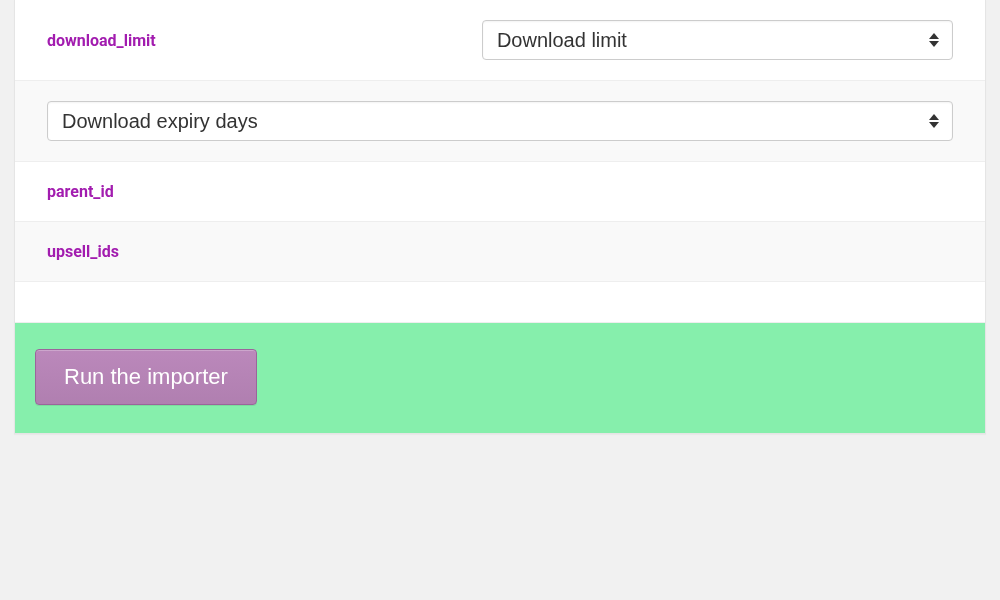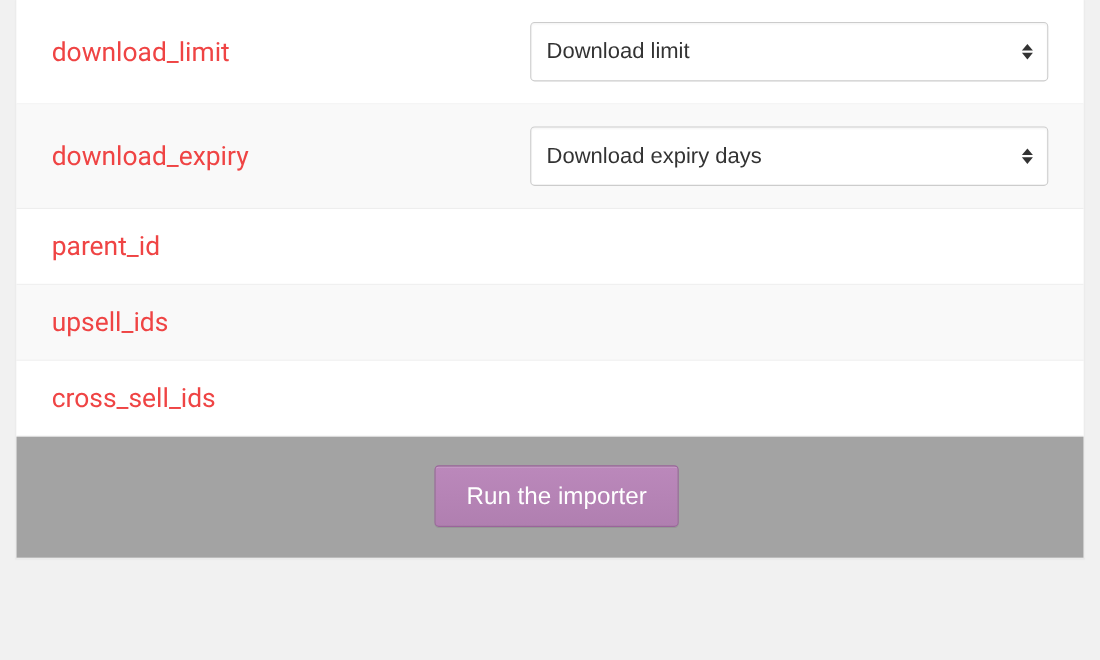--- a/index.html
+++ b/index.html
@@ -25,30 +25,31 @@
       border-bottom: 1px solid #eee;
     }
     .mapping-row:nth-child(odd) {
       background: #fff;
     }
     .mapping-row:nth-child(even) {
       background: #f9f9f9;
     }
     .field-name {
       flex: 0 0 48%;
-      font-size: 24px;
-      color: #ef4444;
+      font-size: 16px;
+      color: #a21caf;
+      font-weight: bold;
     }
     .select-wrap {
       flex: 1;
       position: relative;
     }
     .select {
       width: 100%;
-      height: 54px;
+      height: 40px;
       border: 1px solid #ccc;
       border-radius: 4px;
       background: #fff;
       font-size: 20px;
       color: #333;
       padding: 0 44px 0 14px;
       appearance: none;
       -webkit-appearance: none;
       -moz-appearance: none;
       cursor: pointer;
@@ -71,23 +72,23 @@
       border-bottom: 6px solid #333;
     }
     .caret-down {
       width: 0; height: 0;
       border-left: 5px solid transparent;
       border-right: 5px solid transparent;
       border-top: 6px solid #333;
     }
     .actions {
       display: flex;
-      justify-content: center;
+      justify-content: flex-start;
       padding: 26px 8px 28px 20px;
-      background: #a3a3a3;
+      background: #86efac;
     }
     .run-btn {
       background: #b683b6;
       background: linear-gradient(#bb88bb, #b07fb0);
       border: 1px solid #9b649b;
       color: #fff;
       font-size: 22px;
       padding: 14px 28px;
       border-radius: 4px;
       cursor: pointer;
@@ -106,41 +107,39 @@
         <option>Download limit</option>
       </select>
       <span class="select-caret">
         <span class="caret-up"></span>
           <span class="caret-down"></span>
       </span>
     </div>
   </div>
 
   <div class="mapping-row">
-    <div class="field-name">download_expiry</div>
     <div class="select-wrap">
       <select class="select">
         <option>Download expiry days</option>
       </select>
       <span class="select-caret">
         <span class="caret-up"></span>
           <span class="caret-down"></span>
       </span>
     </div>
   </div>
 
   <div class="mapping-row">
     <div class="field-name">parent_id</div>
   </div>
 
   <div class="mapping-row">
     <div class="field-name">upsell_ids</div>
   </div>
 
   <div class="mapping-row">
-    <div class="field-name">cross_sell_ids</div>
   </div>
 
   <div class="actions">
     <button class="run-btn">Run the importer</button>
   </div>
 
 </div>
 
 </body></html>

